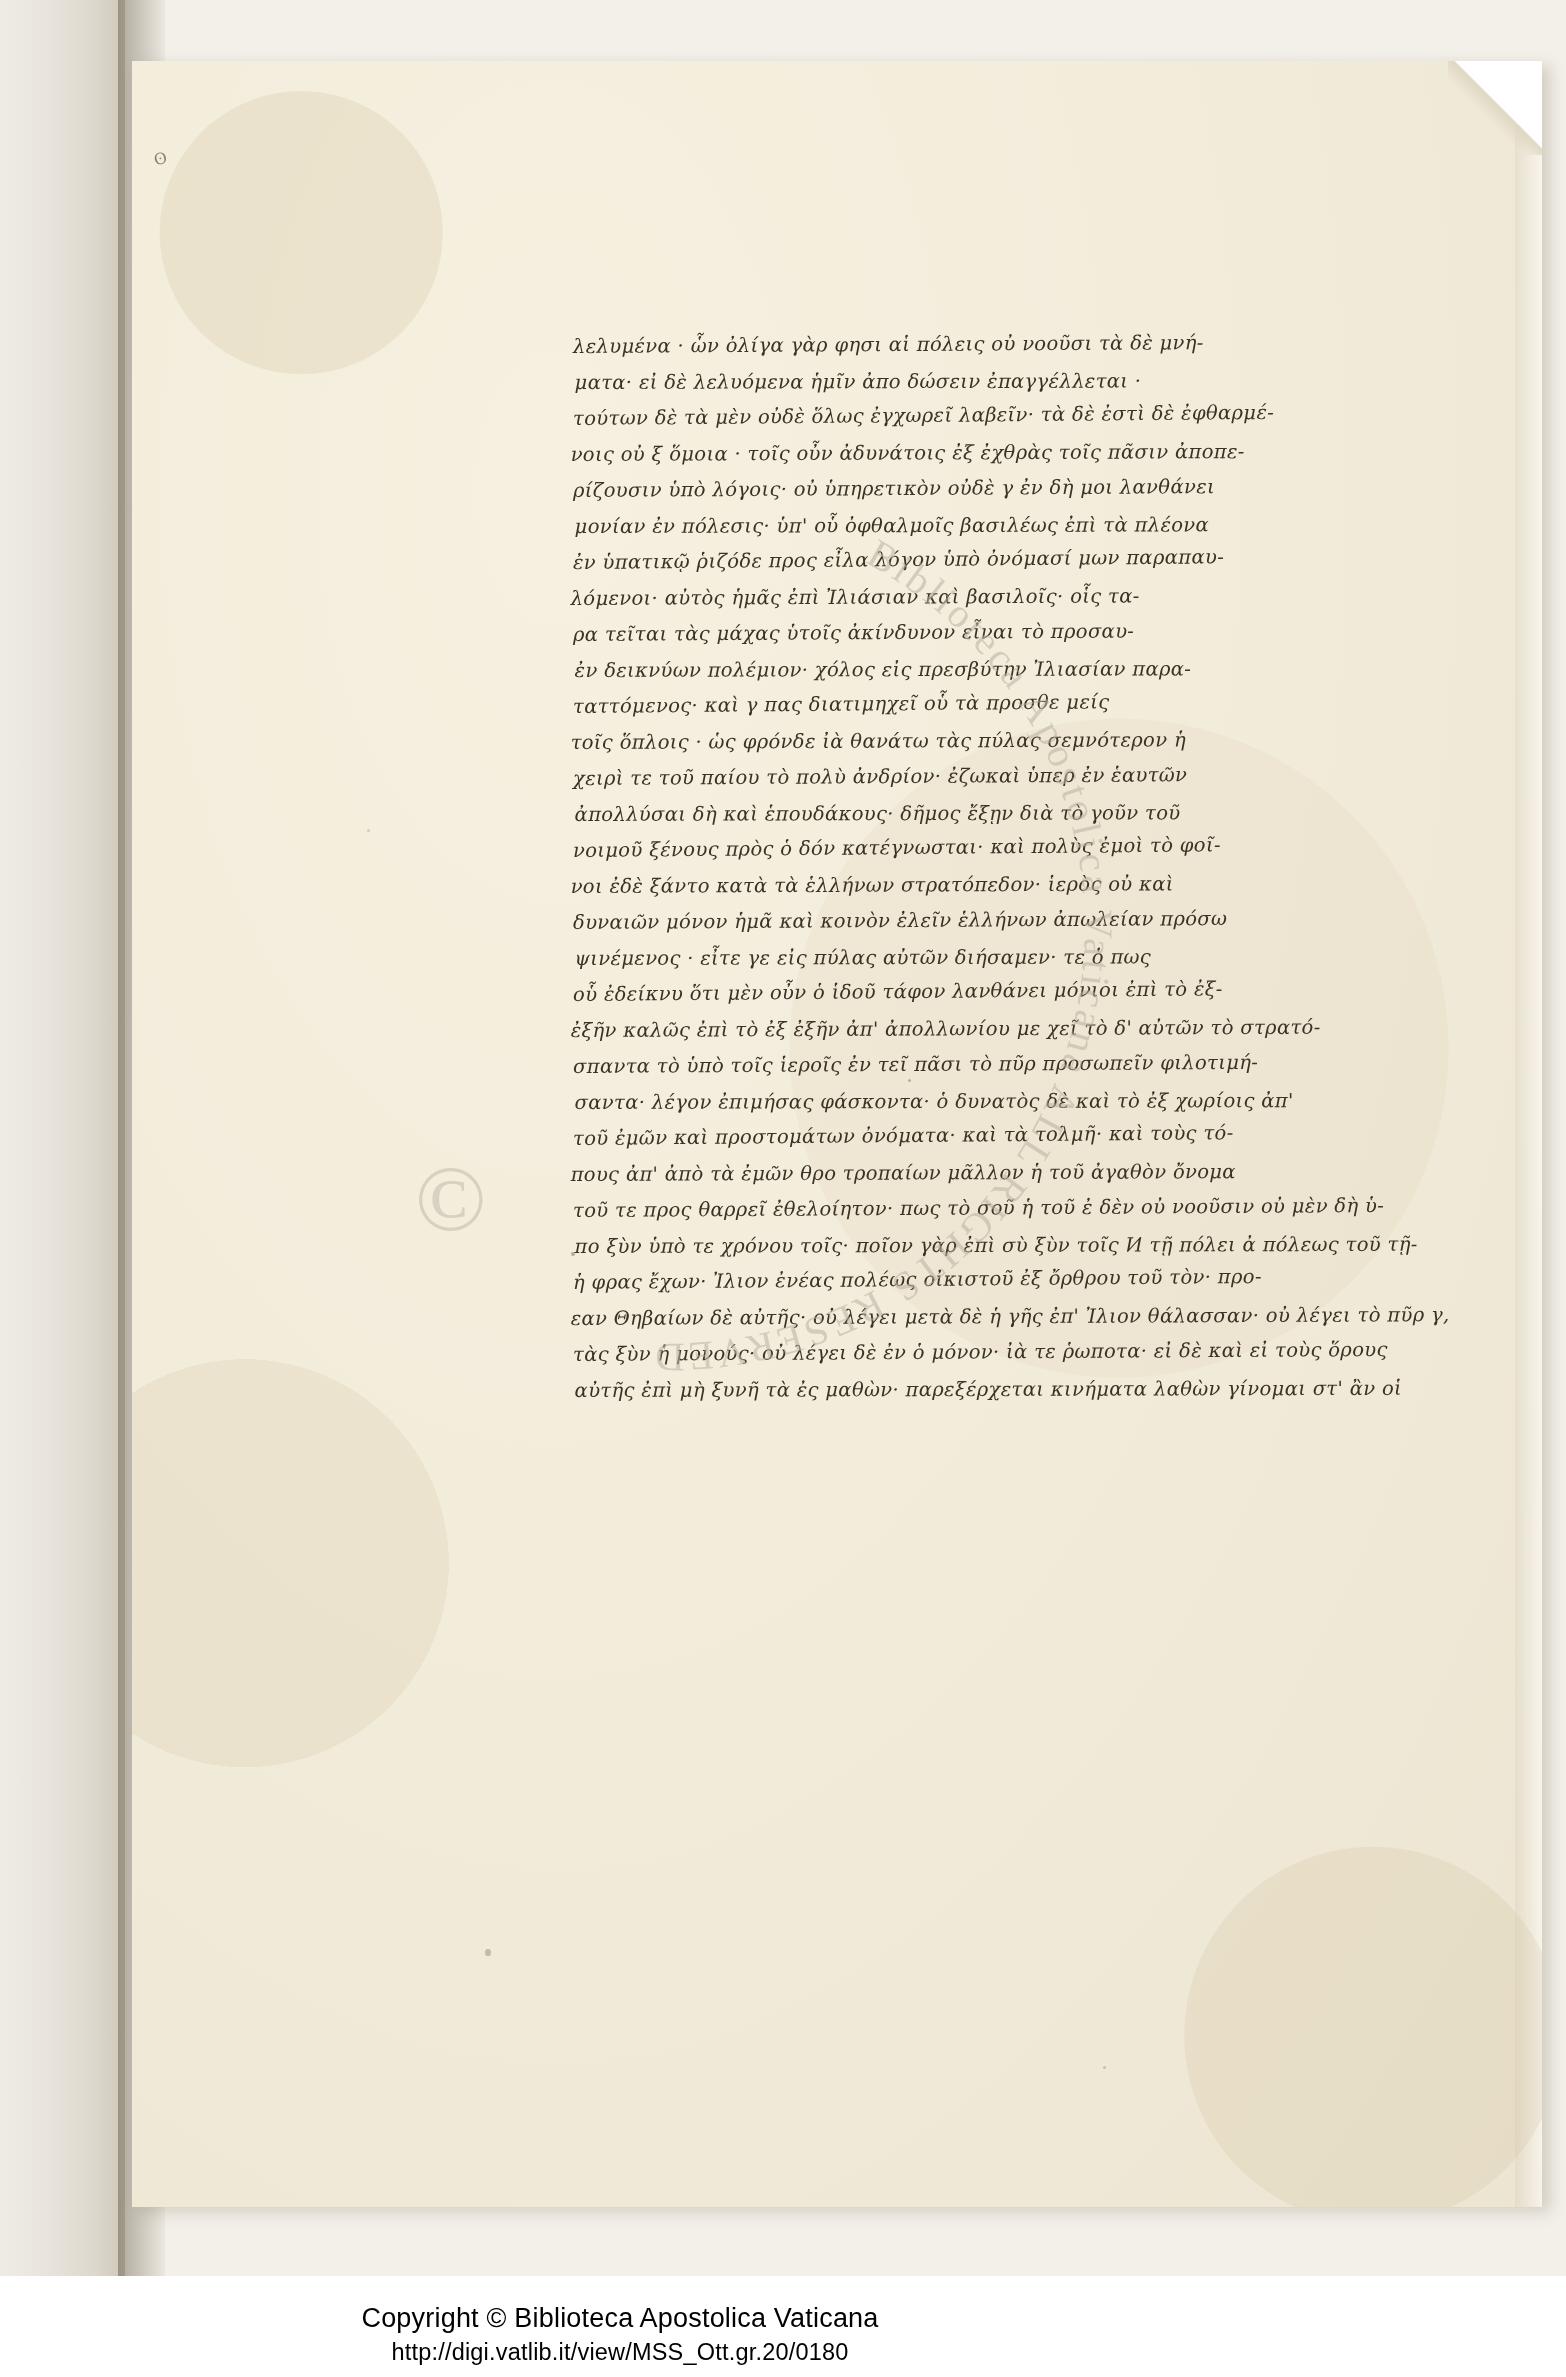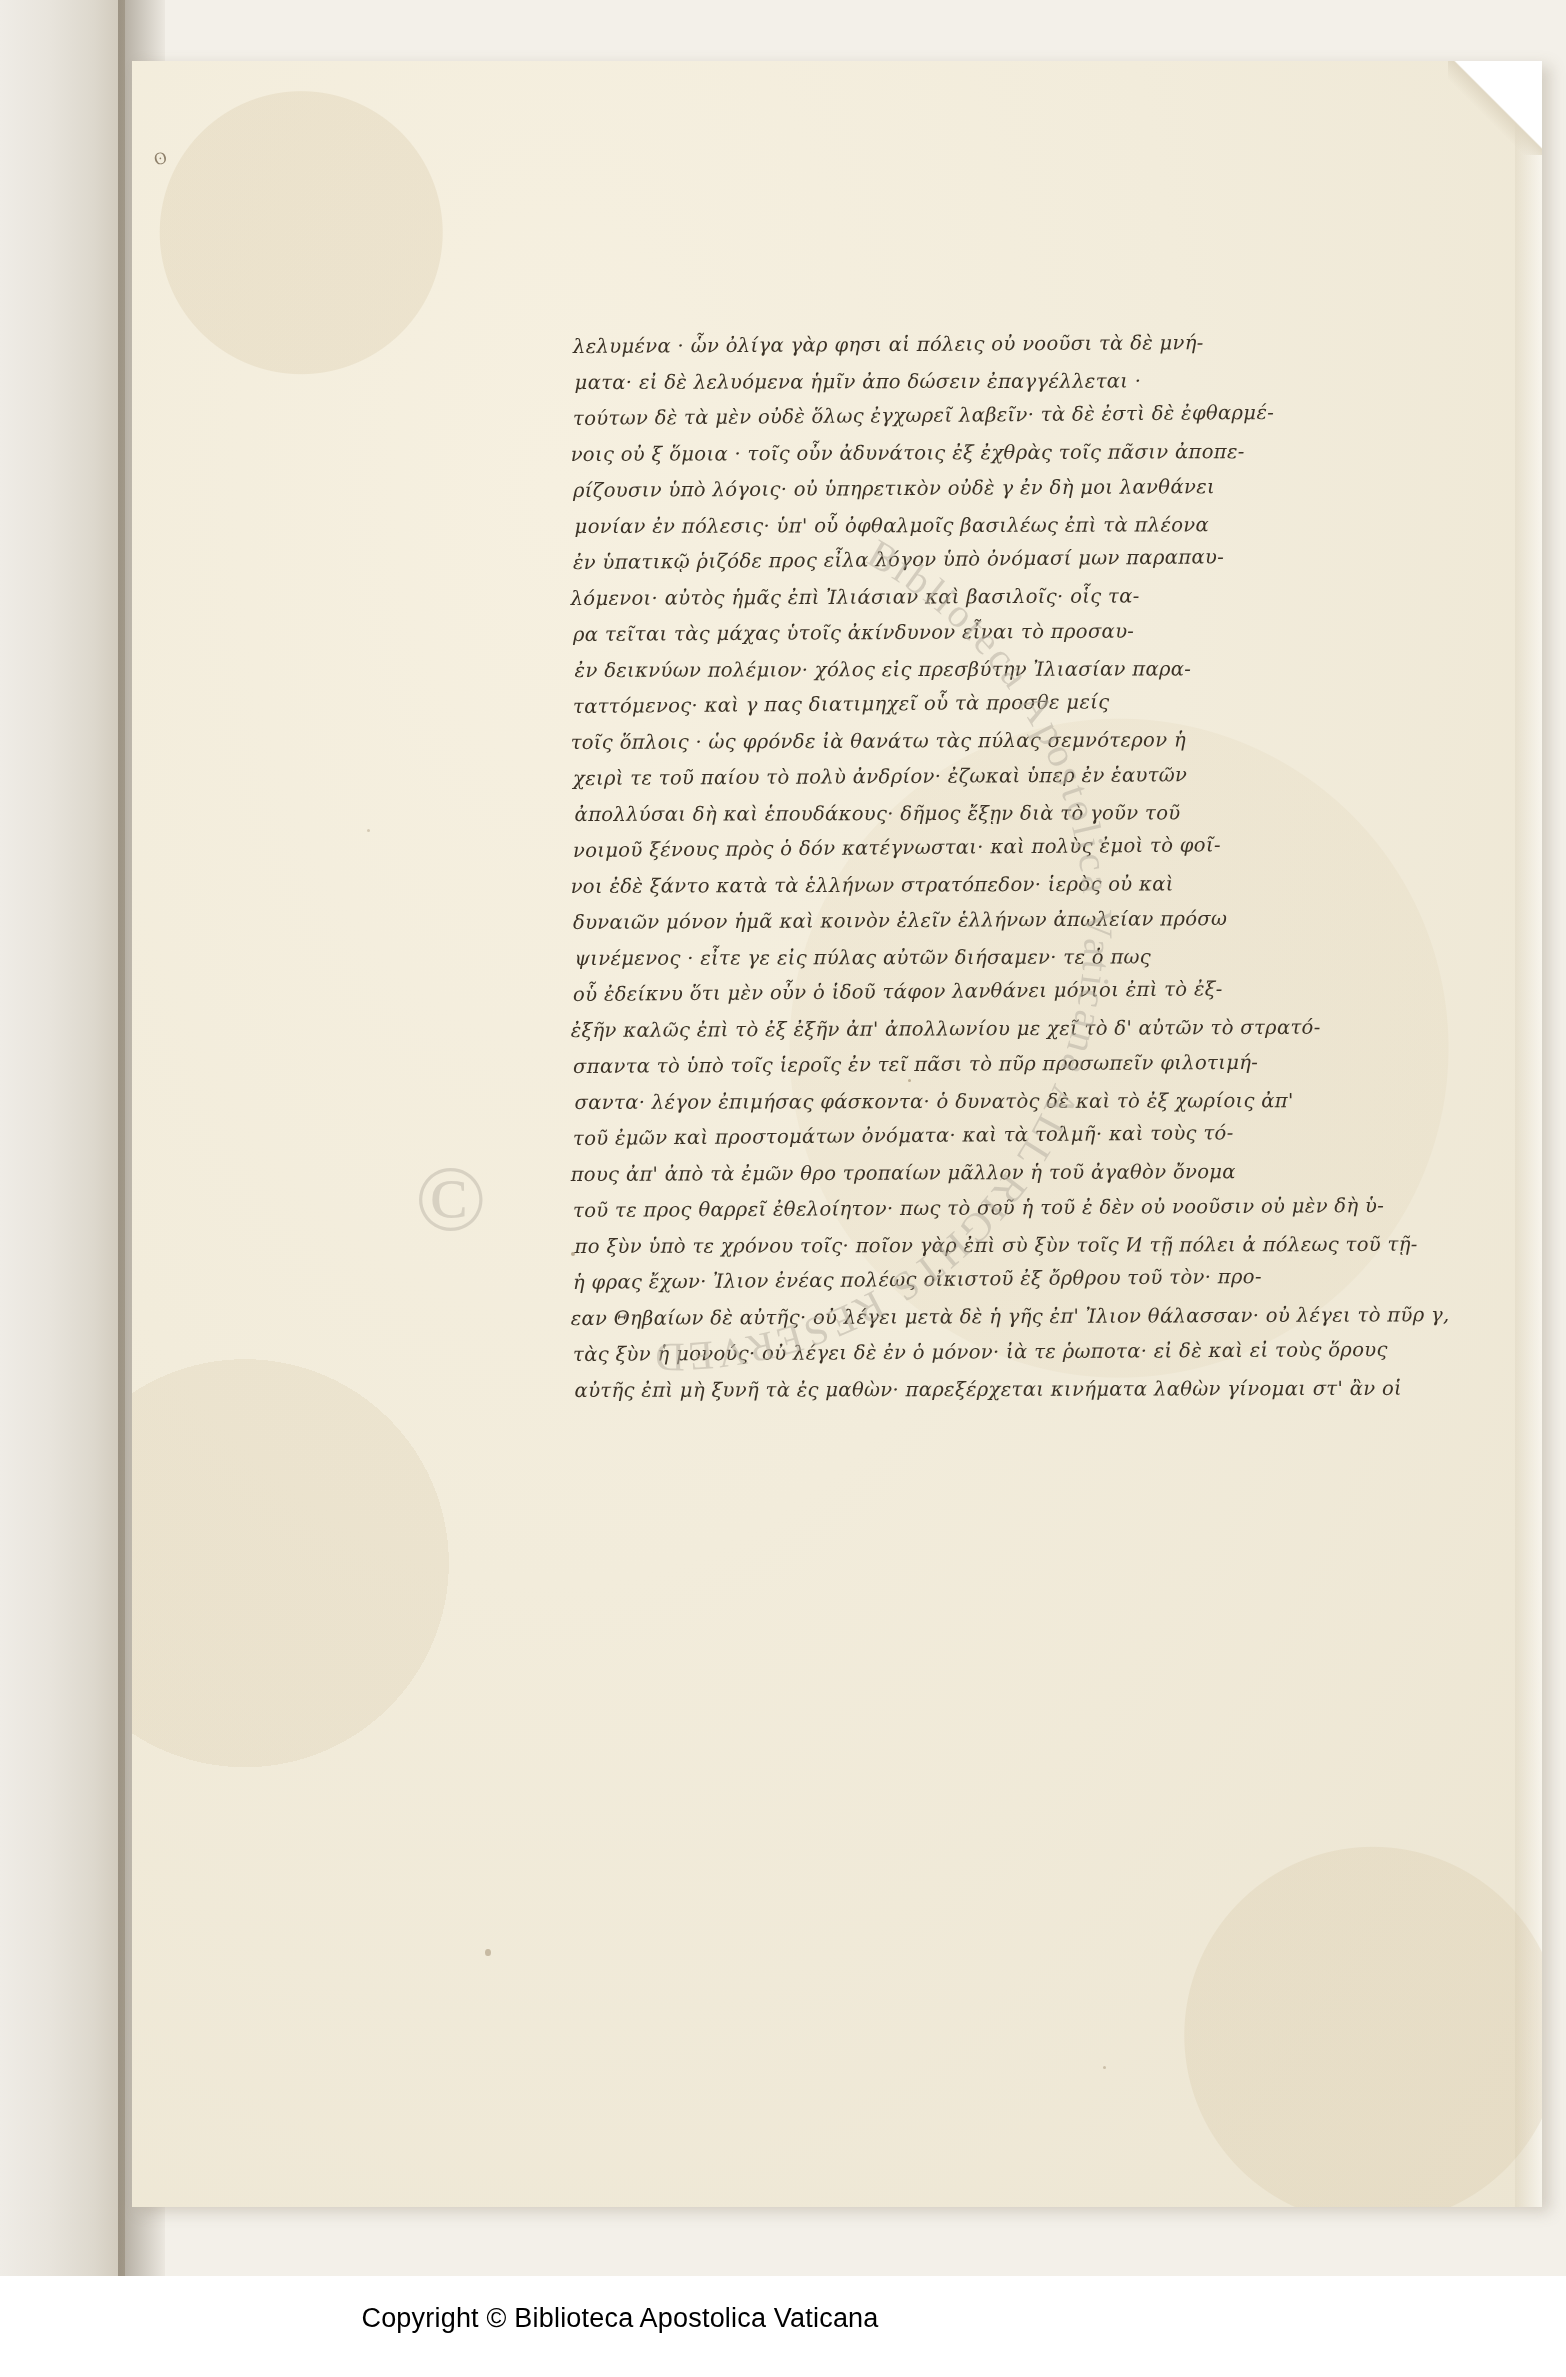--- a/index.html
+++ b/index.html
@@ -260,16 +260,17 @@
     </div>
     <div class="wm-copy">©</div>
   </div>
 
 </div>
 
 <div class="footer">
 
   <div class="footer-center">
     <div class="f-line1">Copyright © Biblioteca Apostolica Vaticana</div>
+    <div class="f-line2">http://digi.vatlib.it/view/MSS_Ott.gr.20/0180</div>
   </div>
 
 </div>
 
 
 </body></html>

